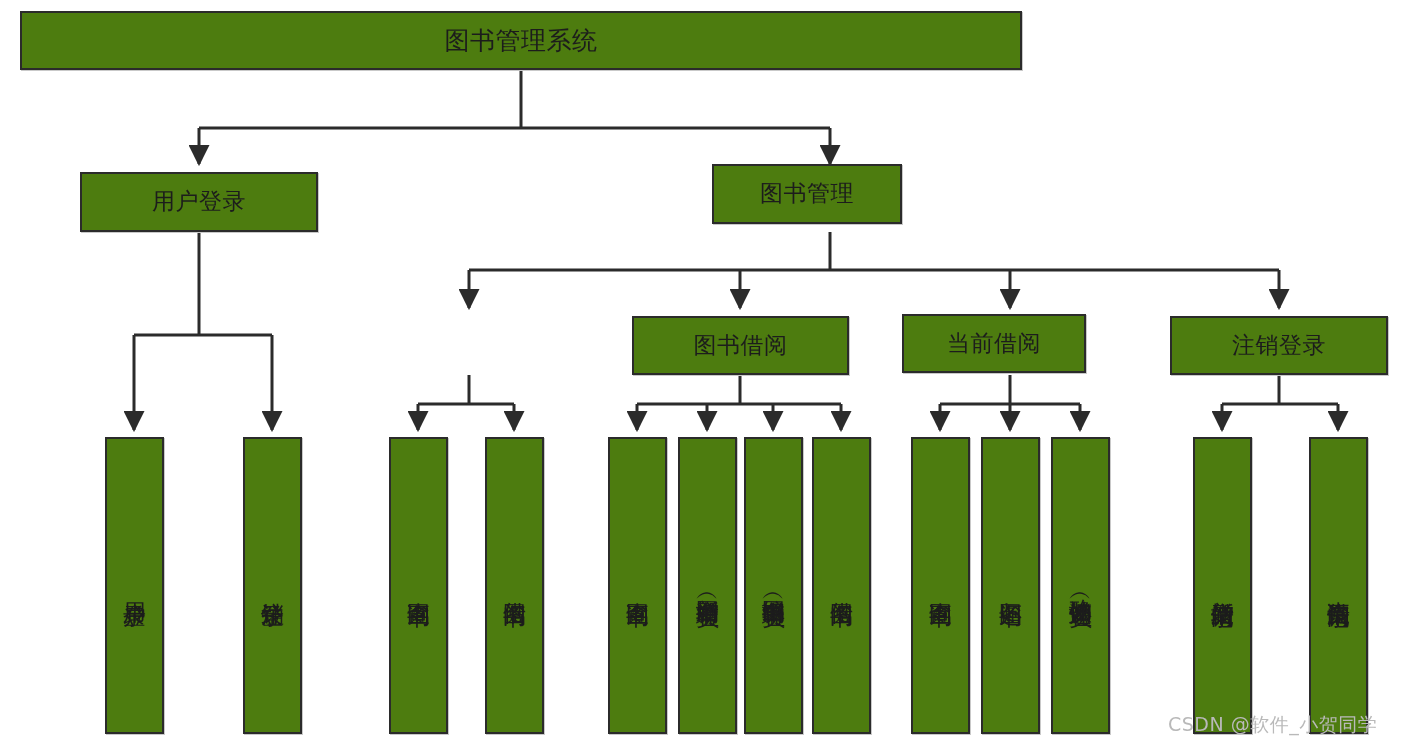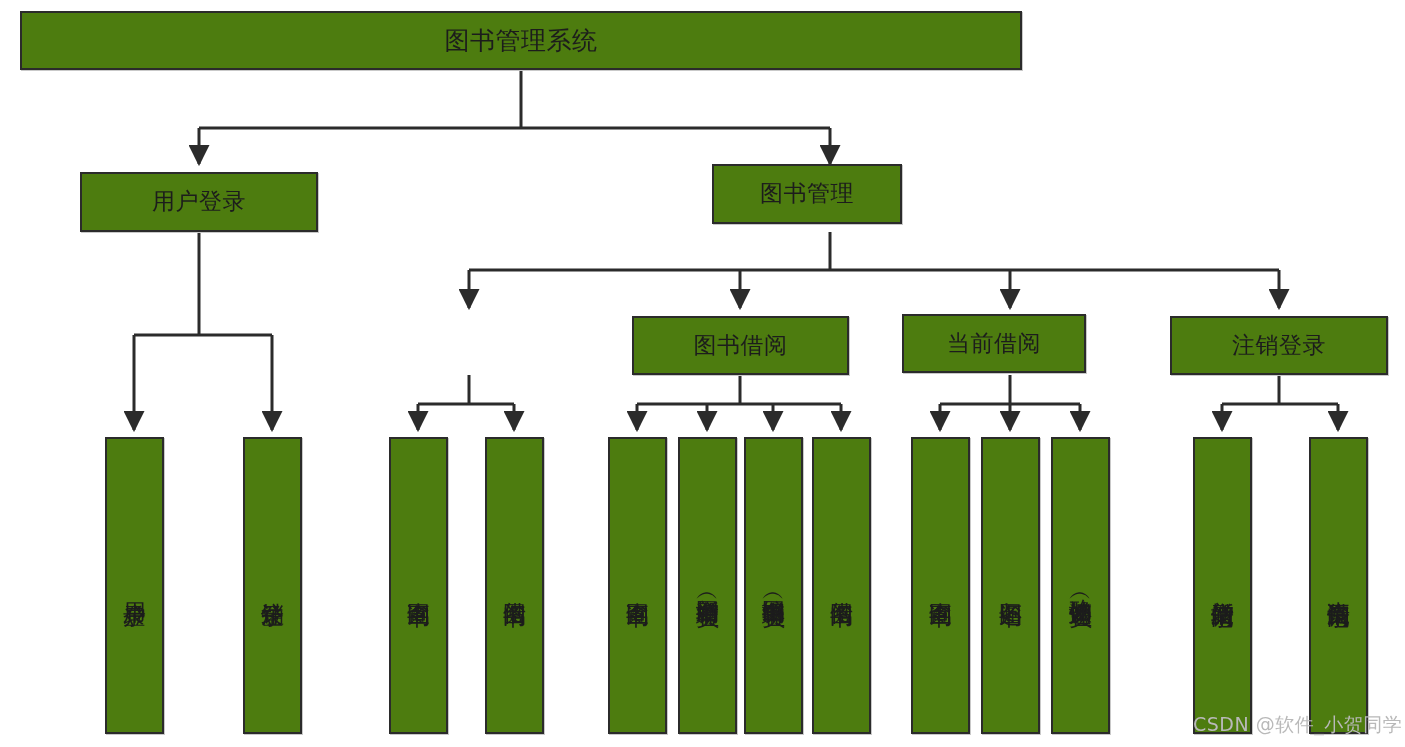--- a/index.html
+++ b/index.html
@@ -55,21 +55,21 @@
   }
   .connectors {
     position: absolute;
     top: 0; left: 0;
     width: 1405px;
     height: 747px;
     pointer-events: none;
   }
   .watermark {
     position: absolute;
-    left: 1193px;
+    left: 1168px;
     top: 712px;
     font-size: 19px;
     color: #b9b9b9;
     white-space: nowrap;
     letter-spacing: 0.5px;
   }
 </style>
 </head>
 <body>
 

